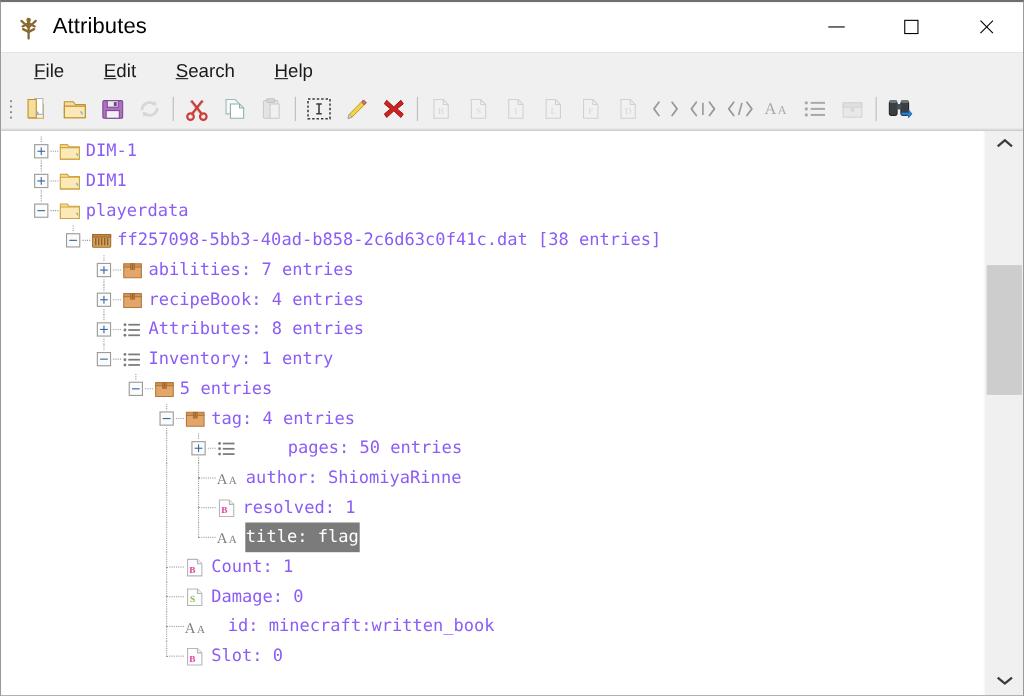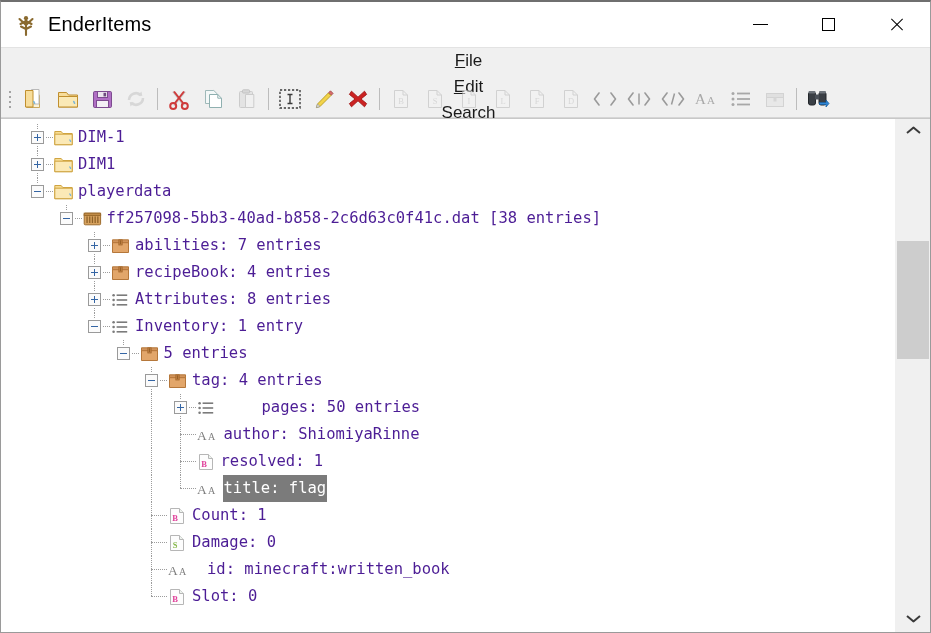--- a/index.html
+++ b/index.html
@@ -69,21 +69,20 @@
   .glyph-close:after  { transform: rotate(-45deg); }
 
   
   #menubar {
     height: 34px;
     background: #f0f0f0;
     display: flex;
     align-items: center;
     padding-left: 18px;
     border-top: 1px solid #e3e3e3;
-    flex-direction: column;
   }
   .menu-item {
     font-size: 17px;
     color: #1a1a1a;
     padding: 3px 12px;
     margin-right: 12px;
     cursor: default;
     white-space: nowrap;
   }
   .menu-item u { text-decoration: underline; }
@@ -143,21 +142,21 @@
   .row {
     position: relative;
     height: 27px;
     display: flex;
     align-items: center;
     white-space: nowrap;
   }
   .row-label {
     line-height: 27px;
     padding: 0 1px;
-    color: #4c1d95;
+    color: #8b5cf6;
   }
   .row.selected .row-label {
     background: #7b7b7b;
     color: #ffffff;
   }
   
   .vline {
     position: absolute;
     top: 0; bottom: 0;
     width: 1px;
@@ -241,21 +240,21 @@
           <path d="M13 13 L6.5 7"></path>
           <path d="M13 13 L19.5 7"></path>
           <path d="M13 9 L7.5 12"></path>
           <path d="M13 9 L18.5 12"></path>
           <path d="M13 17 L8 14.5"></path>
           <path d="M13 17 L18 14.5"></path>
         </g>
         <circle cx="13" cy="6.2" r="2.1" fill="#8a6a2f"></circle>
       </svg>
     </div>
-    <div id="title-text">EnderItems</div>
+    <div id="title-text">Attributes</div>
 
     <div class="win-btns">
       <div class="win-btn">
         <span class="glyph-min"></span>
       </div>
       <div class="win-btn">
         <span class="glyph-max"></span>
       </div>
       <div class="win-btn close">
         <span class="glyph-close"></span>

